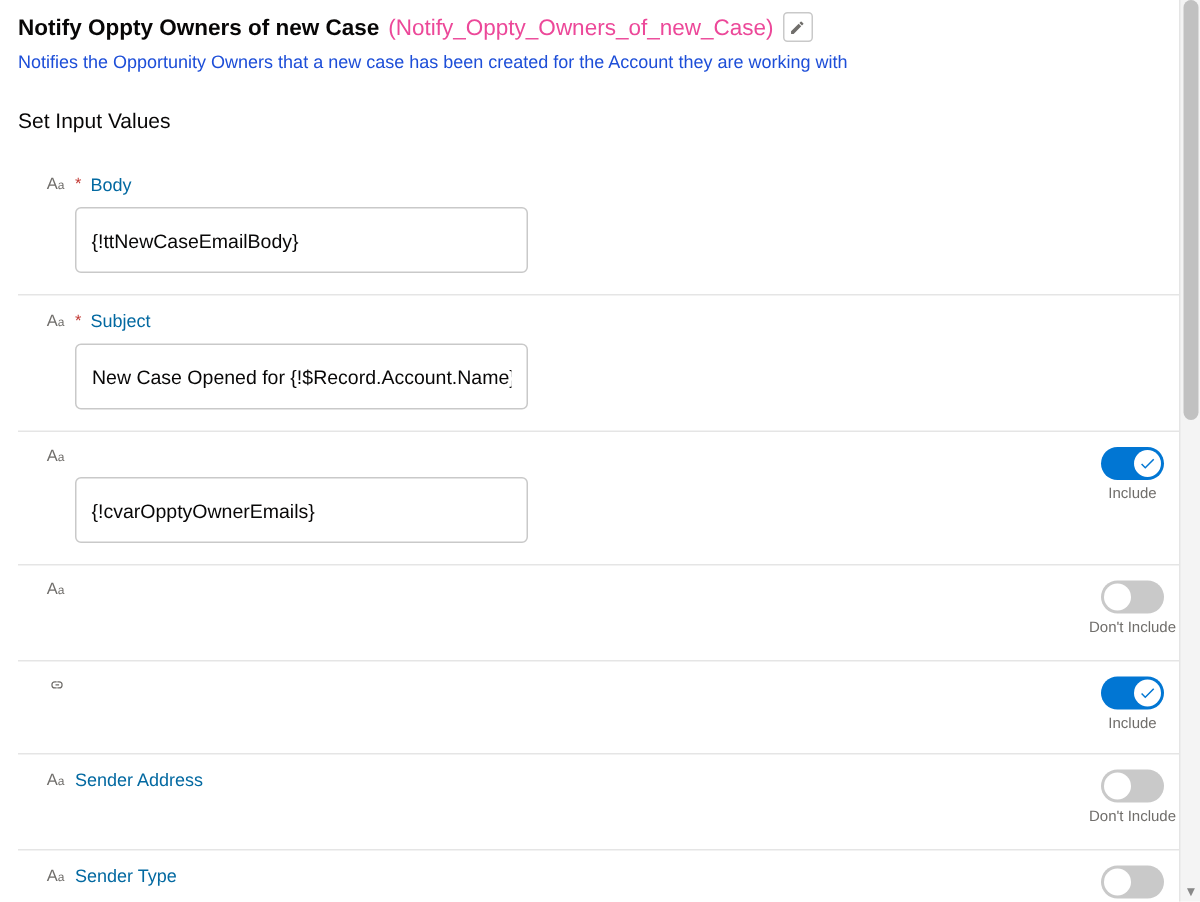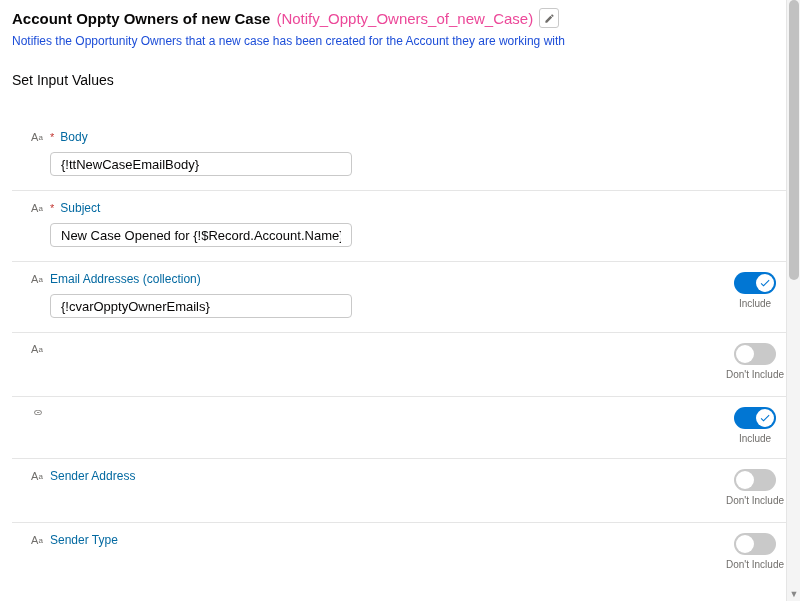--- a/index.html
+++ b/index.html
@@ -14,33 +14,33 @@
     .header { margin-bottom: 6px; display: flex; align-items: center; flex-wrap: wrap; gap: 6px; }
     .title-bold { font-weight: 700; font-size: 15px; color: #080707; }
     .title-api { font-weight: 400; font-size: 15px; color: #ec4899; }
     .edit-btn {
       display: inline-flex; align-items: center; justify-content: center;
       width: 20px; height: 20px; border: 1px solid #c9c9c9; border-radius: 3px;
       background: #fff; cursor: pointer;
     }
     .edit-btn svg { width: 11px; height: 11px; fill: #706e6b; }
     .description { font-size: 12px; color: #1d4ed8; margin-bottom: 24px; }
-    .section-heading { font-size: 14px; font-weight: 400; color: #080707; margin-bottom: 32px; margin-top: 6px; }
+    .section-heading { font-size: 14px; font-weight: 400; color: #080707; margin-bottom: 18px; margin-top: 6px; }
     .field-block { padding: 10px 0 14px 18px; border-bottom: 1px solid #e5e5e5; display: flex; align-items: flex-start; }
     .field-block.no-input { padding-bottom: 16px; }
     .field-left { flex: 1; }
     .label-row { display: flex; align-items: center; gap: 6px; margin-bottom: 8px; }
     .type-icon { display: inline-flex; align-items: center; justify-content: center; width: 14px; font-size: 11px; color: #706e6b; }
     .type-icon .aa-big { font-size: 11px; }
     .type-icon .aa-small { font-size: 8px; }
     .required-star { color: #c23934; font-size: 11px; }
     .field-label { font-size: 12px; color: #0369a1; }
     .field-input {
       margin-left: 20px;
-      width: 302px; height: 24px;
+      width: 302px; height: 44px;
       border: 1px solid #c9c9c9; border-radius: 4px;
       padding: 0 10px; font-size: 13px; color: #080707;
       background: #fff;
     }
     .toggle-col { width: 62px; text-align: center; display: flex; flex-direction: column; align-items: center; gap: 4px; padding-right:4px; }
     .toggle {
       width: 42px; height: 22px; border-radius: 11px; position: relative; cursor: pointer;
       display: inline-block;
     }
     .toggle.on { background: #0176d3; }
@@ -59,21 +59,21 @@
       background: #f4f4f4; border-left: 1px solid #e5e5e5;
     }
     .scrollbar-thumb { position: absolute; left: 2px; width: 10px; top: 0; height: 280px; background: #c1c1c1; border-radius: 5px; }
     .scroll-arrow { position: absolute; left: 0; width: 14px; height: 14px; display:flex; align-items:center; justify-content:center; font-size:9px; color:#888; }
     .scroll-arrow.down { bottom: 0; }
   </style>
 </head>
 <body>
 
 <div class="header">
-  <span class="title-bold">Account Oppty Owners of new Case</span>
+  <span class="title-bold">Notify Oppty Owners of new Case</span>
   <span class="title-api">(Notify_Oppty_Owners_of_new_Case)</span>
   <button class="edit-btn">
     <svg viewBox="0 0 24 24">
         <path d="M3 17.25V21h3.75L17.81 9.94l-3.75-3.75L3 17.25zM20.71 7.04a1 1 0 0 0 0-1.41l-2.34-2.34a1 1 0 0 0-1.41 0l-1.83 1.83 3.75 3.75 1.83-1.83z"></path>
       </svg>
   </button>
 </div>
 
 <div class="description">Notifies the Opportunity Owners that a new case has been created for the Account they are working with</div>
 
@@ -107,21 +107,20 @@
   </div>
 </div>
 
 <div class="field-block">
   <div class="field-left">
     <div class="label-row">
       <span class="type-icon">
           <span class="aa-big">A</span>
           <span class="aa-small">a</span>
         </span>
-      <span class="field-label">Email Addresses (collection)</span>
     </div>
     <input class="field-input" value="{!cvarOpptyOwnerEmails}" style="">
   </div>
   <div class="toggle-col">
     <div class="toggle on">
       <div class="toggle-knob">
         <svg class="check-svg" viewBox="0 0 24 24">
             <path fill="#0176d3" d="M9 16.17L4.83 12 3.41 13.41 9 19 21 7l-1.41-1.41z"></path>
           </svg>
       </div>

